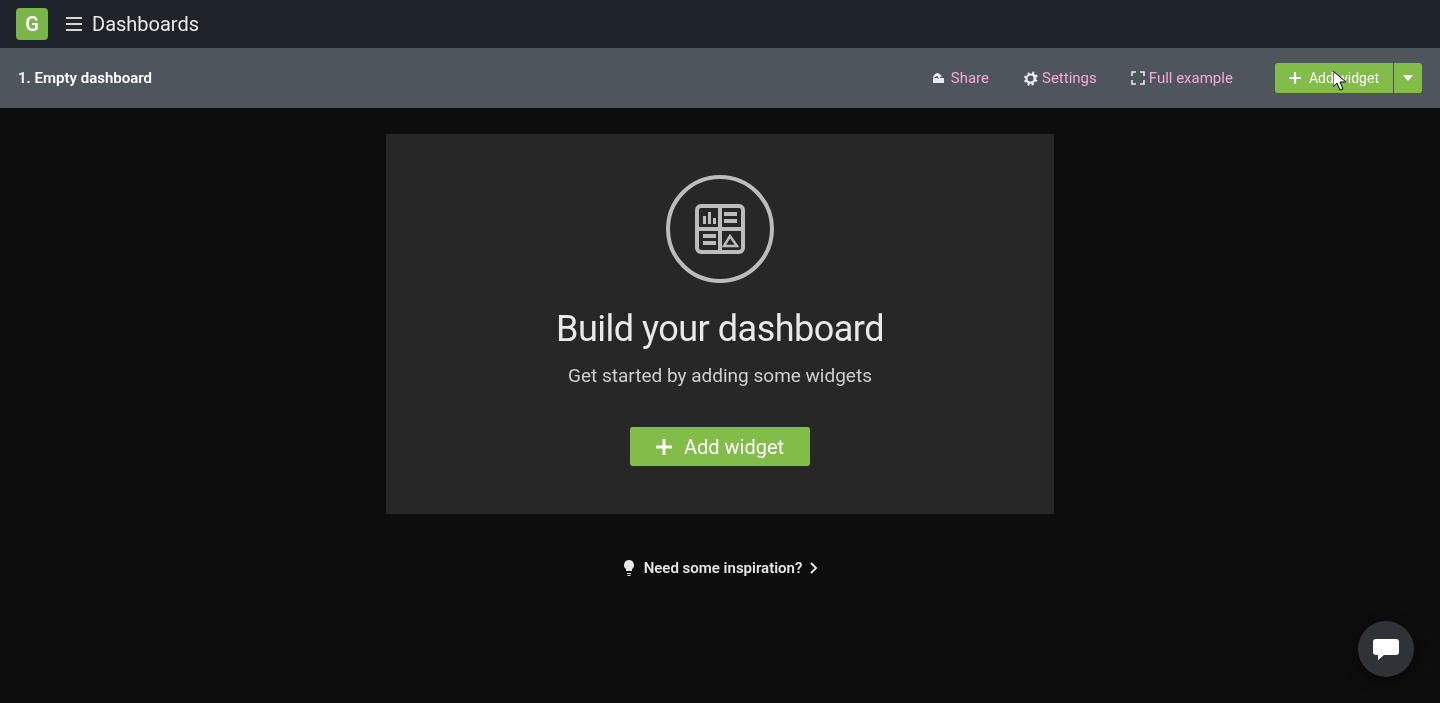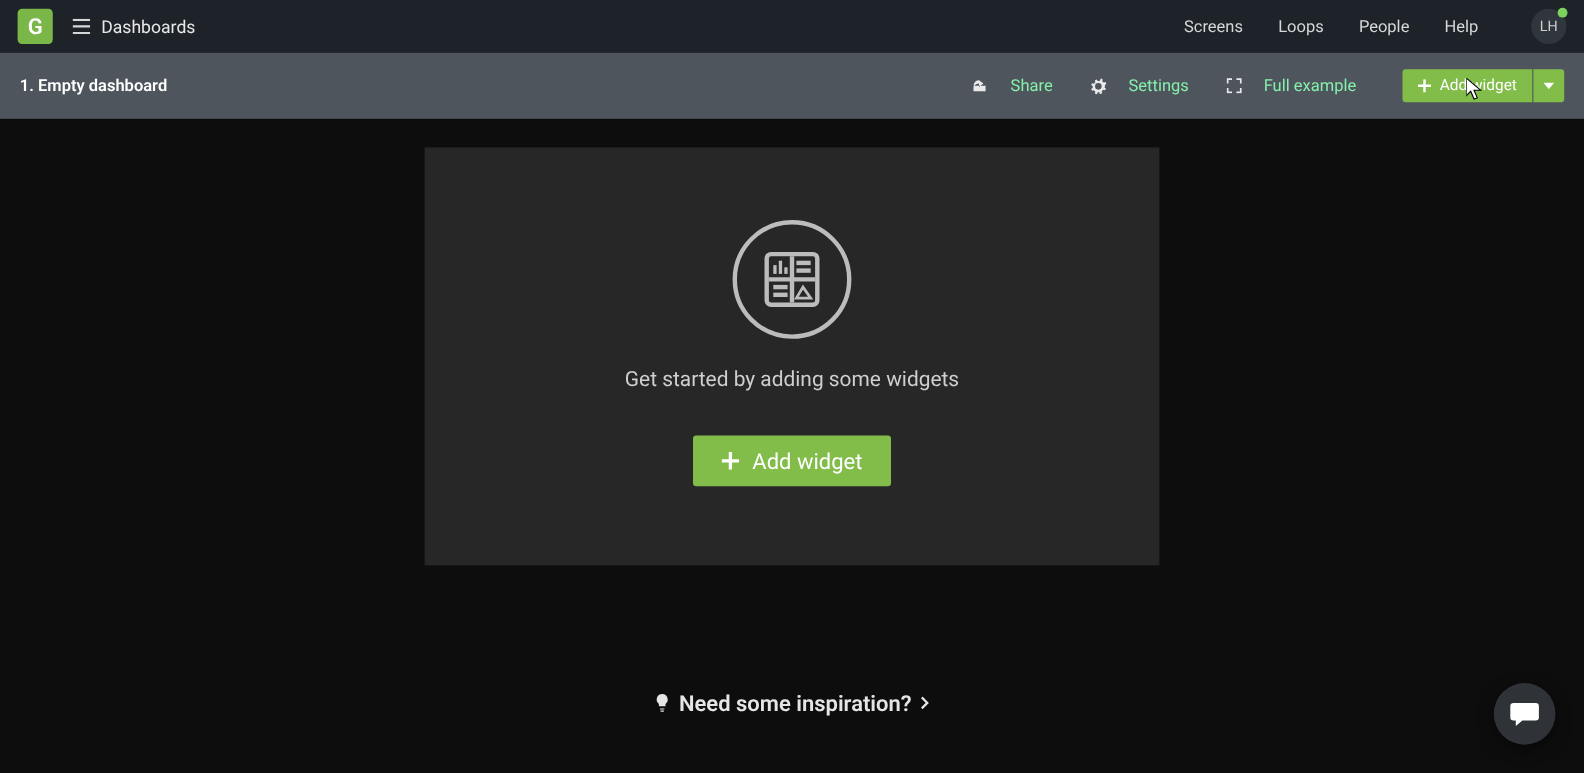--- a/index.html
+++ b/index.html
@@ -31,21 +31,21 @@
   }
   .logo{
     width:32px;height:32px;
     background:var(--accent);
     border-radius:4px;
     color:#fff;font-weight:600;font-size:20px;
     display:flex;align-items:center;justify-content:center;
     margin-right:18px;
   }
   .hamburger{margin-right:10px;display:flex;align-items:center;}
-  .page-label{font-size:16px;color:#e8e8e8;}
+  .page-label{font-size:20px;color:#e8e8e8;}
   .nav-links{margin-left:auto;display:flex;align-items:center;gap:32px;}
   .nav-link{color:#d7d7d7;font-size:15px;cursor:pointer;}
   .avatar{
     width:32px;height:32px;border-radius:50%;
     background:var(--avatar-bg);
     display:flex;align-items:center;justify-content:center;
     font-size:13px;color:#cfcfcf;position:relative;
     margin-left:16px;
   }
   .avatar::after{
@@ -56,21 +56,21 @@
 
   
   .subbar{
     height:60px;
     background:var(--bg-subbar);
     display:flex;align-items:center;
     padding:0 18px;
   }
   .dash-title{font-weight:600;font-size:15px;color:#fff;}
   .sub-actions{margin-left:auto;display:flex;align-items:center;gap:34px;}
-  .sub-action{display:flex;align-items:center;gap:20px;color:#86efac;font-size:15px;cursor:pointer;}
+  .sub-action{display:flex;align-items:center;gap:4px;color:#f9a8d4;font-size:15px;cursor:pointer;}
   .add-widget-group{display:flex;align-items:stretch;margin-left:8px;}
   .add-widget-btn{
     background:var(--accent-btn);color:#fff;
     border:none;height:30px;padding:0 14px;
     display:flex;align-items:center;gap:8px;
     font-size:14px;border-radius:3px 0 0 3px;cursor:pointer;
   }
   .add-widget-caret{
     background:var(--accent-btn);border:none;width:28px;height:30px;
     display:flex;align-items:center;justify-content:center;
@@ -93,23 +93,23 @@
   .card-sub{font-size:19px;color:#cfcfcf;margin-bottom:40px;}
   .card-btn{
     background:var(--accent-btn);color:#fff;border:none;
     height:46px;padding:0 26px;border-radius:3px;
     display:flex;align-items:center;gap:12px;
     font-size:20px;cursor:pointer;
   }
 
   
   .inspiration{
-    margin-top:113px;
+    margin-top:45px;
     display:flex;align-items:center;gap:8px;
-    color:#e5e5e5;font-size:20px;cursor:pointer;
+    color:#e5e5e5;font-size:15px;cursor:pointer;
   }
   .inspiration .bold{font-weight:600;}
 
   
   .chat-fab{
     position:absolute;right:26px;bottom:26px;
     width:56px;height:56px;border-radius:50%;
     background:#2f3237;
     display:flex;align-items:center;justify-content:center;
     cursor:pointer;
@@ -125,27 +125,20 @@
 <body>
 
 <div class="topbar">
   <div class="logo">G</div>
   <span class="hamburger">
     <svg width="16" height="14" viewBox="0 0 16 14">
         <path d="M0 1h16M0 7h16M0 13h16" stroke="#d7d7d7" stroke-width="2"></path>
       </svg>
   </span>
   <span class="page-label">Dashboards</span>
-  <div class="nav-links">
-    <span class="nav-link">Screens</span>
-    <span class="nav-link">Loops</span>
-    <span class="nav-link">People</span>
-    <span class="nav-link">Help</span>
-    <div class="avatar">LH</div>
-  </div>
 </div>
 
 <div class="subbar">
   <span class="dash-title">1. Empty dashboard</span>
   <div class="sub-actions">
     <span class="sub-action">
       <span>
         <svg width="16" height="14" viewBox="0 0 16 14">
             <path d="M2 7v5h11V7M7 2l4 3-4 3V5C4 5 2 8 2 8s0-6 5-6z" fill="#eaeaea"></path>
           </svg>
@@ -199,20 +192,21 @@
         <rect x="38" y="42" width="3" height="8" fill="#bcbcbc"></rect>
         <rect x="43" y="38" width="3" height="12" fill="#bcbcbc"></rect>
         <rect x="48" y="44" width="3" height="6" fill="#bcbcbc"></rect>
         <rect x="59" y="38" width="13" height="4" fill="#bcbcbc"></rect>
         <rect x="59" y="45" width="13" height="4" fill="#bcbcbc"></rect>
         <rect x="38" y="60" width="13" height="4" fill="#bcbcbc"></rect>
         <rect x="38" y="67" width="13" height="4" fill="#bcbcbc"></rect>
         <path d="M59 72 L65 62 L72 72 Z" fill="none" stroke="#bcbcbc" stroke-width="2.5"></path>
       </svg>
     </div>
+    <div class="card-title">Build your dashboard</div>
     <div class="card-sub">Get started by adding some widgets</div>
     <button class="card-btn">
       <span>
         <svg width="16" height="16" viewBox="0 0 16 16">
             <path d="M8 0v16M0 8h16" stroke="#fff" stroke-width="3"></path>
           </svg>
       </span>
       <span>Add widget</span>
     </button>
   </div>

